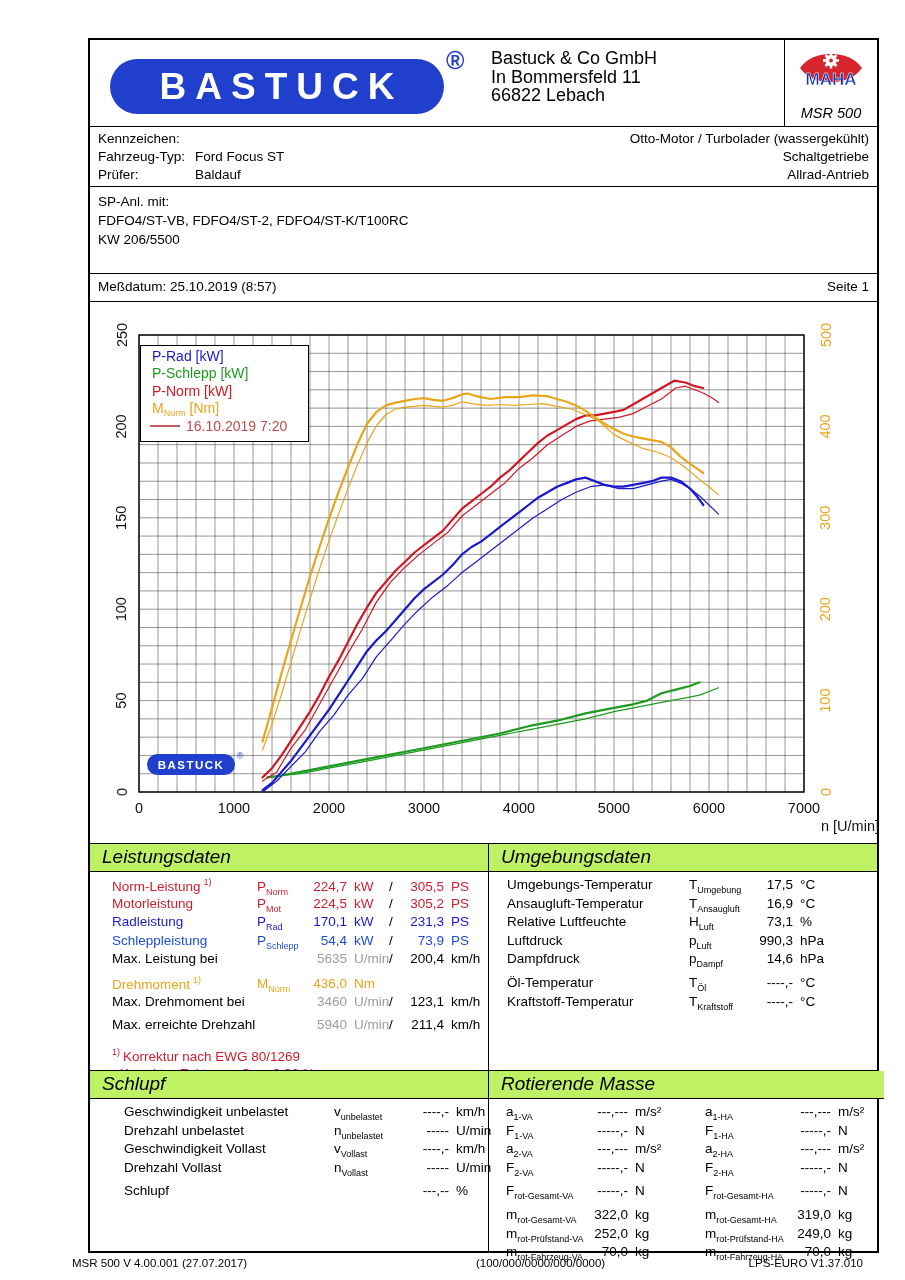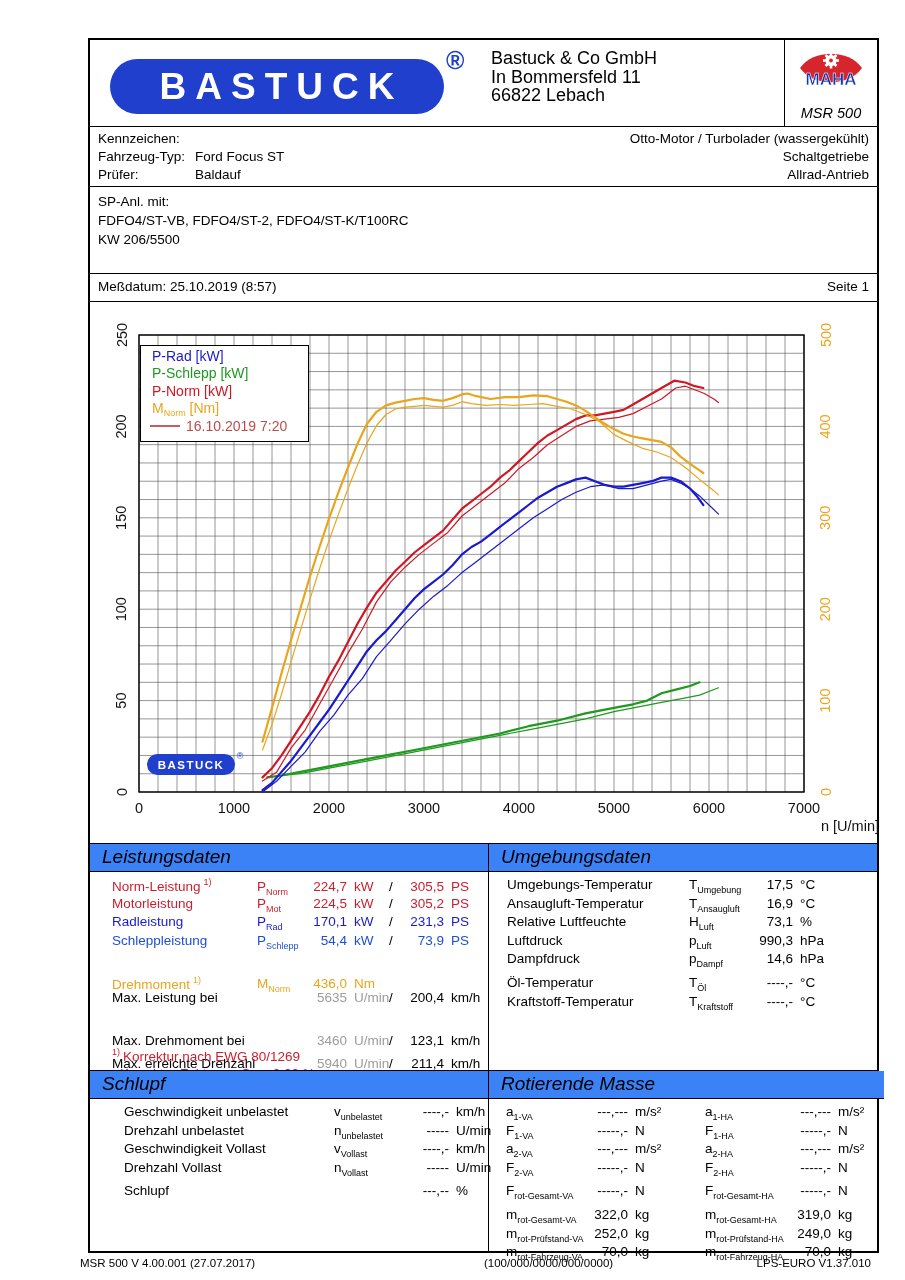--- a/index.html
+++ b/index.html
@@ -30,39 +30,39 @@
   .mess .right{float:right;}
   
   .chart-wrap{top:262px;height:541px;}
   
   .cols{display:flex;border-top:1px solid #000;}
   .top-cols{top:803px;height:227px;}
   .bot-cols{top:1030px;height:183px;}
   .box{position:relative;box-sizing:border-box;}
   .box.left{width:399px;border-right:1px solid #000;}
   .box.right{flex:1;}
-  .band{height:28px;background:#3b82f6;border-bottom:1px solid #000;box-sizing:border-box;}
+  .band{height:28px;background:#bef264;border-bottom:1px solid #000;box-sizing:border-box;}
   .band .title{font-style:italic;font-size:19px;line-height:26px;padding-left:12px;}
   .rows{padding-top:5px;}
   .trow{display:grid;height:18.6px;align-items:baseline;font-size:13.5px;}
   .trow.gap{margin-top:5px;}
   .g-l .trow{padding-left:22px;grid-template-columns:145px 48px 42px 37px 14px 46px 40px;}
   .g-u .trow{padding-left:18px;grid-template-columns:182px 58px 46px 52px 0px 0px 0px;}
   .g-s .trow{padding-left:34px;grid-template-columns:210px 68px 47px 52px 0px 0px 0px;}
   .g-r .trow{padding-left:17px;grid-template-columns:86px 36px 77px 90px 36px 53px;}
   .cell.v{text-align:right;}
   .cell.u{padding-left:7px;}
   .cell.sep{text-align:center;}
   .sym sub,{}
   sub.symsub{font-size:9px;}
   sup.sup{font-size:9px;margin-left:3px;}
   .c-red{color:#CC1E2E;} .c-blue{color:#1A1ACC;} .c-green{color:#1d4ed8;}
-  .c-orange{color:#E9A51C;} .c-gray{color:#9C9C9C;margin-top:39px;} .c-black{color:#000;}
+  .c-orange{color:#E9A51C;} .c-gray{color:#9C9C9C;} .c-black{color:#000;}
   .footnote{margin-top:7px;padding-left:22px;color:#CC1E2E;font-size:13.5px;line-height:18px;}
-  .footer{position:absolute;left:80px;top:1257px;width:791px;font-size:11.5px;}
+  .footer{position:absolute;left:72px;top:1257px;width:791px;font-size:11.5px;}
   .footer .f-center{position:absolute;left:404px;top:0;}
   .footer .f-right{position:absolute;right:0;top:0;}
   svg text{font-family:"Liberation Sans",sans-serif;}
 </style>
 </head>
 <body>
 
 <div class="page">
   <div class="frame">
 

